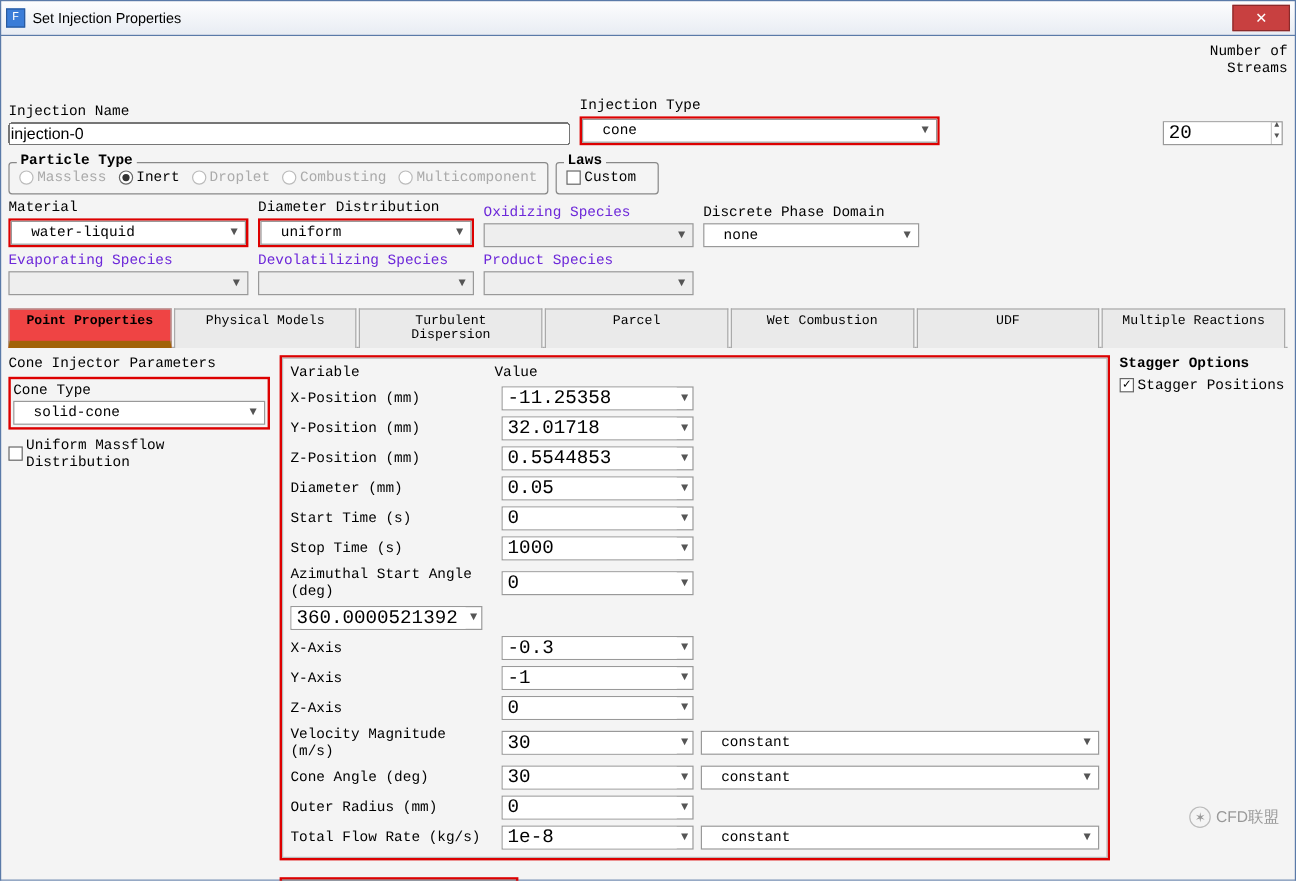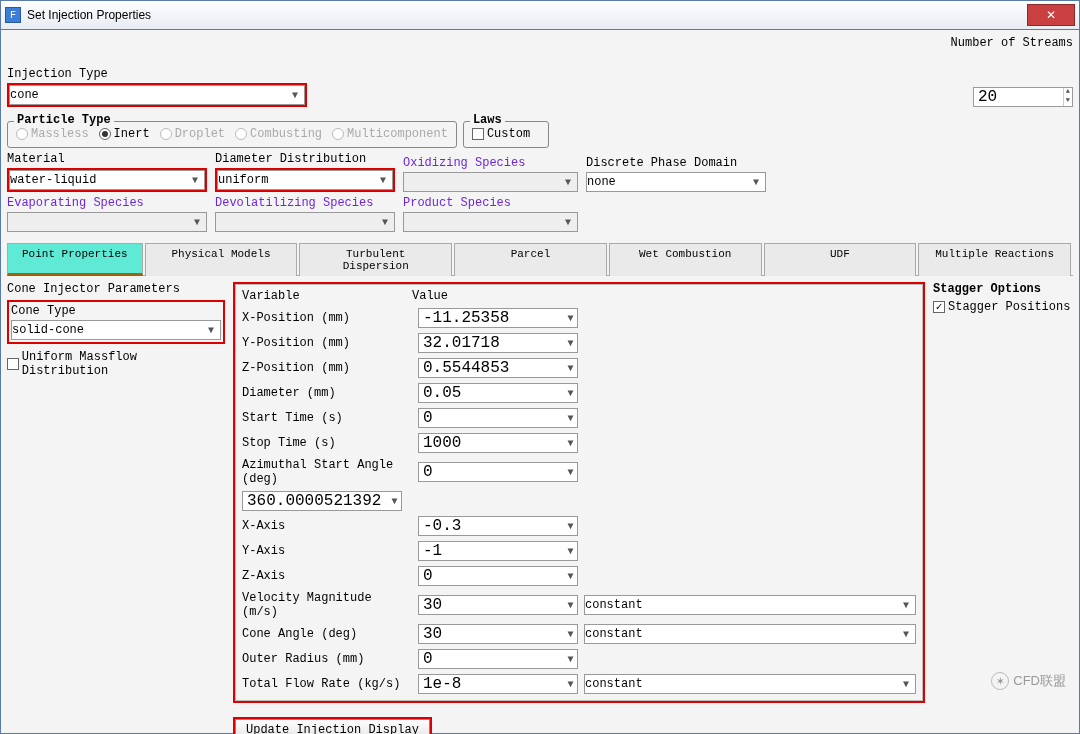--- a/index.html
+++ b/index.html
@@ -49,21 +49,21 @@
   height: 704px;
 }
 .row { display: flex; gap: 8px; margin-bottom: 4px; align-items: flex-end; }
 .field { display: flex; flex-direction: column; gap: 2px; }
 .label { font-size: 12px; color: #000; }
 .label.gray { color: #6d28d9; }
 input[type="text"].textinput, .dropdown {
   height: 20px;
   border: 1px solid #999;
   background: #fff;
-  padding: 0 0;
+  padding: 0 16px;
   font-family: "Courier New", monospace;
   font-size: 12px;
 }
 .dropdown {
   display: flex; align-items: center; justify-content: space-between;
   padding-right: 2px;
   cursor: pointer;
 }
 .dropdown.disabled { background: #eee; color: #888; }
 .dropdown .arrow, .spinarrow { width: 14px; text-align: center; color: #555; font-size: 10px; }
@@ -116,23 +116,23 @@
   background: #eaeaea;
   margin-right: 2px;
   cursor: pointer;
   font-size: 11px;
   position: relative;
   top: 1px;
   flex: 1;
   text-align: center;
 }
 .tab.active {
-  background: #5eead4;
-  border-bottom: 3px solid #a16207;
-  font-weight: normal;
+  background: #ef4444;
+  border-bottom: 6px solid #a16207;
+  font-weight: bold;
   flex: 0 0 auto;
   padding: 4px 14px;
 }
 .tabbody {
   display: flex;
   gap: 8px;
   padding-top: 6px;
 }
 .leftcol { width: 218px; }
 .midcol { flex: 1; }
@@ -168,30 +168,34 @@
 <div class="titlebar">
   <div class="icon">F</div>
   <div class="title">Set Injection Properties</div>
   <div class="spacer"></div>
   <div class="close">✕</div>
 </div>
 
 <div class="window-body">
 
   <div class="row">
+    <div class="field" style="flex:0 0 468px">
+      <span class="label">Injection Name</span>
+      <input class="textinput" value="injection-0" style="">
+    </div>
     <div class="field" style="flex:0 0 478px">
       <span class="label">Injection Type</span>
       <div class="hl-red" style="width:300px">
         <div class="dropdown" style="width:100%">
           <span>cone</span>
           <span class="arrow">▼</span>
         </div>
       </div>
     </div>
-    <div class="field" style="flex:1; align-items:flex-end;gap:37px;">
+    <div class="field" style="flex:1; align-items:flex-start;gap:37px;">
       <span class="label" style="text-align:right">Number of Streams</span>
       <div class="numinput" style="width:100px">
         <input value="20" style="">
         <div class="spin">
             <span>▲</span>
             <span>▼</span>
           </div>
       </div>
     </div>
   </div>

